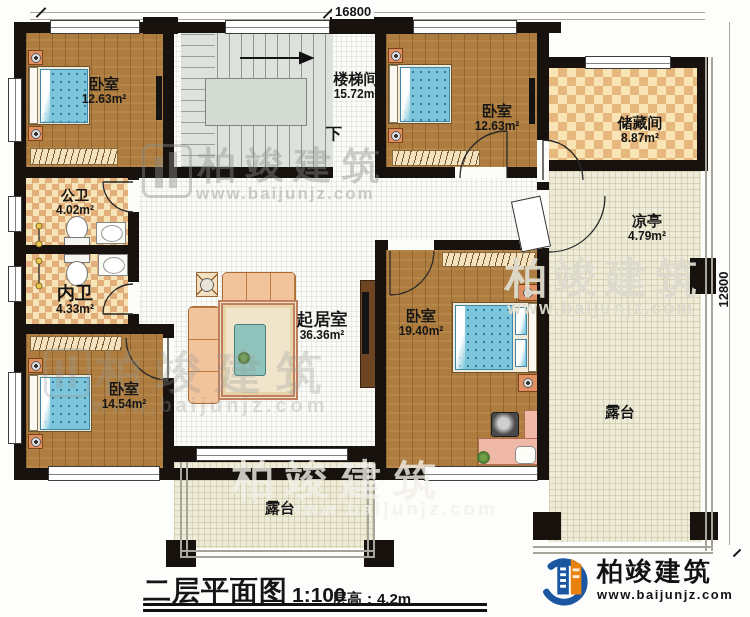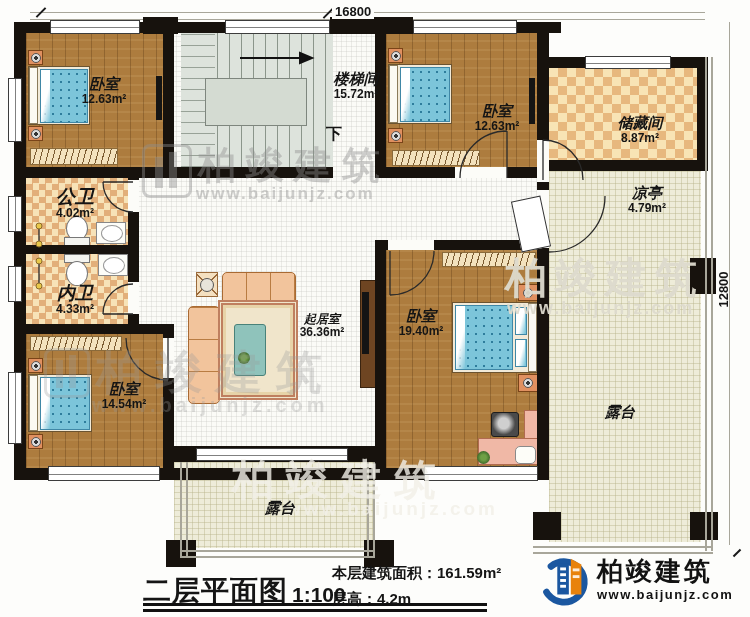--- a/index.html
+++ b/index.html
@@ -44,21 +44,21 @@
   .tv{position:absolute;background:#141414;}
   .desk{position:absolute;background:#f0b8a6;border:1px solid #b06a50;box-sizing:border-box;}
   .monitor{position:absolute;background:#4a4a4a;border:1px solid #1e1e1e;border-radius:3px;background-image:radial-gradient(circle at 45% 45%,#cfcfcf 0 28%,transparent 60%);}
   .chair{position:absolute;background:#fdfdf8;border:1px solid #8a8a8a;border-radius:5px;}
   .plant{position:absolute;background:radial-gradient(circle,#6ea045 30%,#3f6b2a 70%);border-radius:50%;}
   .endtable{position:absolute;background:#f4e0c0;border:1px solid #9a6a3a;box-sizing:border-box;background-image:linear-gradient(45deg,transparent 48%,#9a6a3a 48% 52%,transparent 52%),linear-gradient(-45deg,transparent 48%,#9a6a3a 48% 52%,transparent 52%);}
   .endtable::after{content:"";position:absolute;left:50%;top:50%;width:12px;height:12px;margin:-7px 0 0 -7px;border:1px solid #555;border-radius:50%;background:#e8e4da;}
   .landing{position:absolute;background:#d4dbd2;border:1px solid #7e867e;box-sizing:border-box;}
   
   .rlabel{position:absolute;transform:translate(-50%,-50%);text-align:center;line-height:1.12;white-space:nowrap;}
-  .rname{font-weight:bold;font-size:15px;font-style:italic;}
+  .rname{font-weight:bold;font-size:15px;}
   .rarea{font-weight:bold;font-size:12px;}
   .dimlabel{position:absolute;font-weight:bold;font-size:13px;background:#fdfdfb;padding:0 3px;}
   .downlbl{position:absolute;font-weight:bold;font-size:16px;}
   .tick{position:absolute;width:2px;height:13px;background:#1a1a1a;transform:rotate(45deg);}
   
   .wm{position:absolute;pointer-events:none;font-weight:bold;white-space:nowrap;}
   .wm-icon{position:absolute;border:3px solid currentColor;border-radius:8px;}
   .wm-icon::before,.wm-icon::after{content:"";position:absolute;top:20%;bottom:15%;width:18%;background:currentColor;}
   .wm-icon::before{left:22%;} .wm-icon::after{left:55%;top:10%;}
   
@@ -268,34 +268,34 @@
   </div>
   <div class="downlbl" style="left:326px;top:124px">下</div>
   <div class="rlabel" style="left:497px;top:118px">
     <div class="rname">卧室</div>
     <div class="rarea">12.63m²</div>
   </div>
   <div class="rlabel" style="left:640px;top:130px">
     <div class="rname">储藏间</div>
     <div class="rarea">8.87m²</div>
   </div>
-  <div class="rlabel" style="left:647px;top:200px">
+  <div class="rlabel" style="left:647px;top:228px">
     <div class="rname">凉亭</div>
     <div class="rarea">4.79m²</div>
   </div>
   <div class="rlabel" style="left:75px;top:203px">
-    <div class="rname" style="font-size:19px">公卫</div>
+    <div class="rname" style="font-size:14px">公卫</div>
     <div class="rarea">4.02m²</div>
   </div>
   <div class="rlabel" style="left:75px;top:300px">
     <div class="rname" style="font-size:18px">内卫</div>
     <div class="rarea">4.33m²</div>
   </div>
   <div class="rlabel" style="left:322px;top:326px">
-    <div class="rname" style="font-size:12px">起居室</div>
+    <div class="rname" style="font-size:17px">起居室</div>
     <div class="rarea">36.36m²</div>
   </div>
   <div class="rlabel" style="left:421px;top:323px">
     <div class="rname">卧室</div>
     <div class="rarea">19.40m²</div>
   </div>
   <div class="rlabel" style="left:124px;top:396px">
     <div class="rname">卧室</div>
     <div class="rarea">14.54m²</div>
   </div>
@@ -306,21 +306,20 @@
     <div class="rname">露台</div>
   </div>
 
   <div class="dimlabel" style="left:332px;top:4px">16800</div>
   <div class="dimlabel" style="left:690px;top:282px;width:60px;text-align:center;transform:rotate(-90deg);background:transparent">12800</div>
 
   <div class="tb-title" style="left:143px;top:572px">二层平面图</div>
   <div class="tb-scale" style="left:292px;top:583px">1:100</div>
   <div class="tb-line" style="left:143px;top:603px;width:344px;height:3px"></div>
   <div class="tb-line" style="left:143px;top:609px;width:344px;height:3px"></div>
-  <div class="tb-info" style="left:332px;top:564px">本层建筑面积：161.59m²</div>
   <div class="tb-info" style="left:332px;top:590px">层高：4.2m</div>
 
   <svg class="abs" style="left:538px;top:551px" width="54" height="58" viewBox="0 0 56 58">
     <circle cx="27" cy="31" r="21" fill="none" stroke="#1b57a0" stroke-width="7" stroke-dasharray="102 30" transform="rotate(-130 27 31)" stroke-linecap="round"></circle>
     <rect x="20" y="12" width="12" height="32" fill="#1b57a0"></rect>
     <rect x="23" y="16" width="6" height="3" fill="#fff"></rect>
     <rect x="23" y="22" width="6" height="3" fill="#fff"></rect>
     <rect x="23" y="28" width="6" height="3" fill="#fff"></rect>
     <rect x="23" y="34" width="6" height="3" fill="#fff"></rect>
     <polygon points="34,7 45,13 45,44 34,44" fill="#e8820c"></polygon>

